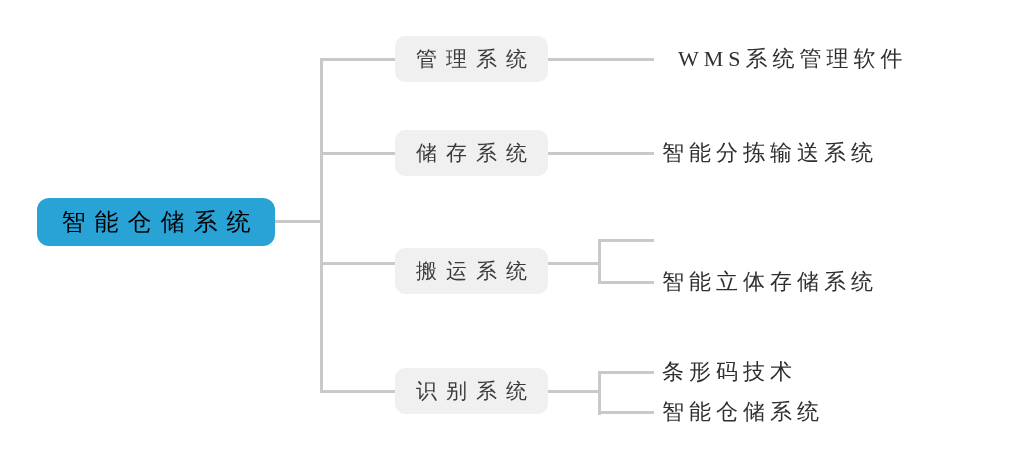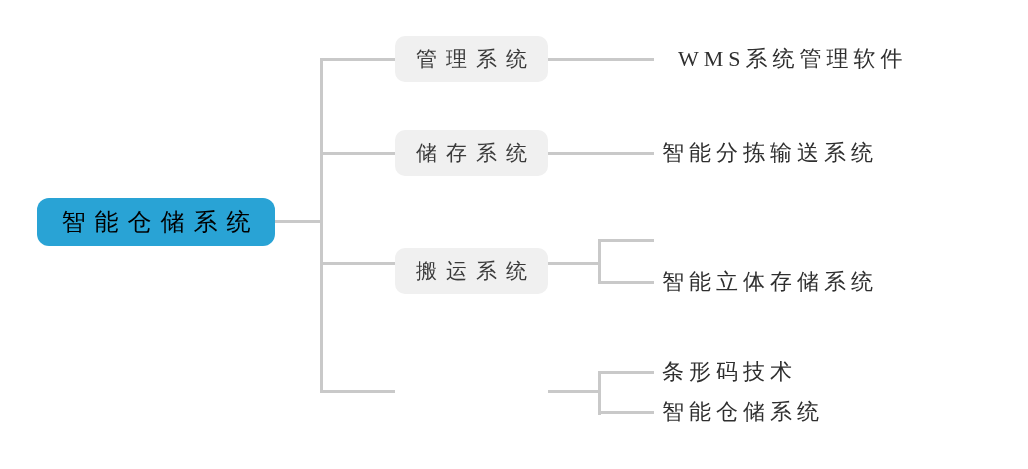--- a/index.html
+++ b/index.html
@@ -93,20 +93,23 @@
   <div class="branch-node" style="top: 248px; background: rgb(240, 240, 240); color: rgb(58, 58, 58);">
     <span>搬运系统</span>
   </div>
   <div class="line h" style="left: 548px; top: 262px; width: 52px; background: rgb(201, 201, 201);"></div>
   <div class="line v" style="left: 598px; top: 239px; height: 45px; background: rgb(201, 201, 201);"></div>
   <div class="line h" style="left: 598px; top: 239px; width: 56px; background: rgb(201, 201, 201);"></div>
   <div class="line h" style="left: 598px; top: 281px; width: 56px; background: rgb(201, 201, 201);"></div>
   <div class="leaf-label" style="top: 268px; color: rgb(47, 47, 47);">智能立体存储系统</div>
 
   <div class="line h" style="left: 322px; top: 390px; width: 73px; background: rgb(201, 201, 201);"></div>
+  <div class="branch-node" style="top: 368px; background: rgb(240, 240, 240); color: rgb(58, 58, 58);">
+    <span>识别系统</span>
+  </div>
   <div class="line h" style="left: 548px; top: 390px; width: 52px; background: rgb(201, 201, 201);"></div>
   <div class="line v" style="left: 598px; top: 371px; height: 44px; background: rgb(201, 201, 201);"></div>
   <div class="line h" style="left: 598px; top: 371px; width: 56px; background: rgb(201, 201, 201);"></div>
   <div class="line h" style="left: 598px; top: 411px; width: 56px; background: rgb(201, 201, 201);"></div>
   <div class="leaf-label" style="top: 358px; color: rgb(47, 47, 47);">条形码技术</div>
   <div class="leaf-label" style="top: 398px; color: rgb(47, 47, 47);">智能仓储系统</div>
 
   <div class="root-node" style="background: rgb(41, 163, 213); color: #000000;">
     <span>智能仓储系统</span>
   </div>

